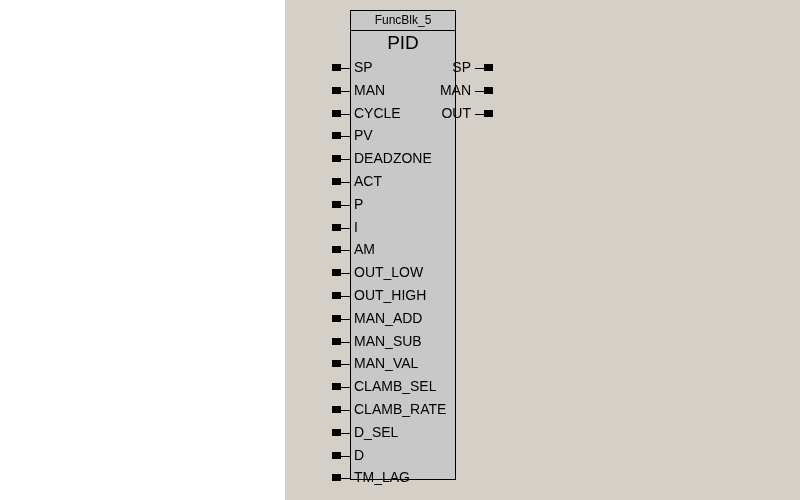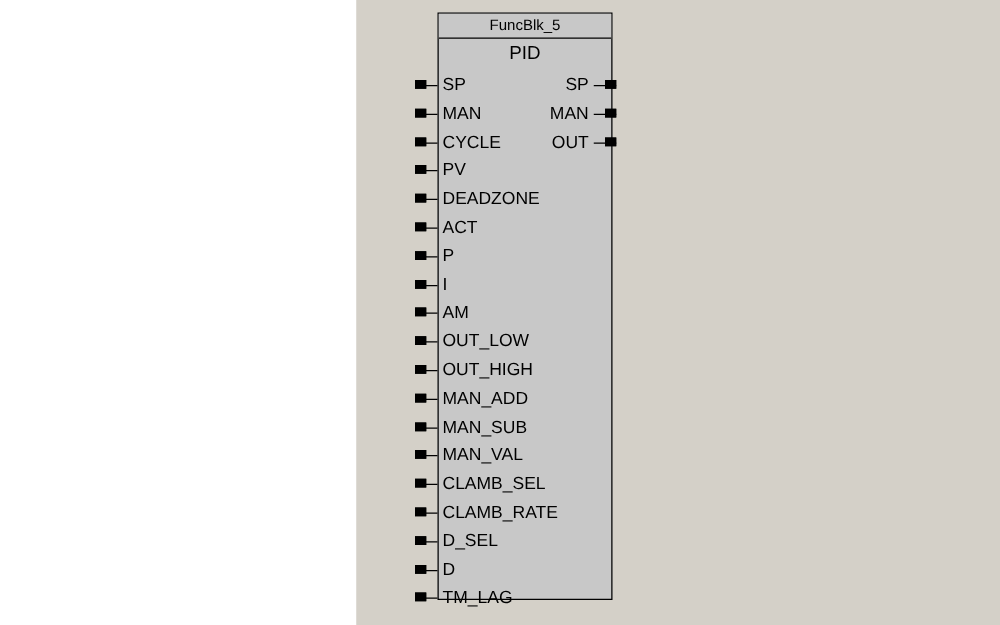--- a/index.html
+++ b/index.html
@@ -26,21 +26,21 @@
     top: 0px;
     width: 515px;
     height: 500px;
     background: #d4d0c8;
   }
   
   .fb {
     position: absolute;
     left: 350px;
     top: 10px;
-    width: 140px;
+    width: 106px;
     height: 470px;
     box-sizing: border-box;
     border: 1px solid #000000;
     background: #c8c8c8;
   }
   .fb-title {
     position: absolute;
     left: 0;
     top: 0;
     width: 100%;
@@ -54,21 +54,21 @@
     color: #000000;
     white-space: nowrap;
   }
   .fb-type {
     position: absolute;
     left: 0;
     top: 21px;
     width: 100%;
     height: 22px;
     text-align: center;
-    font-size: 15px;
+    font-size: 19px;
     line-height: 22px;
     color: #000000;
     white-space: nowrap;
   }
   
   .pin {
     position: absolute;
     height: 0;
   }
   .pin-line {

